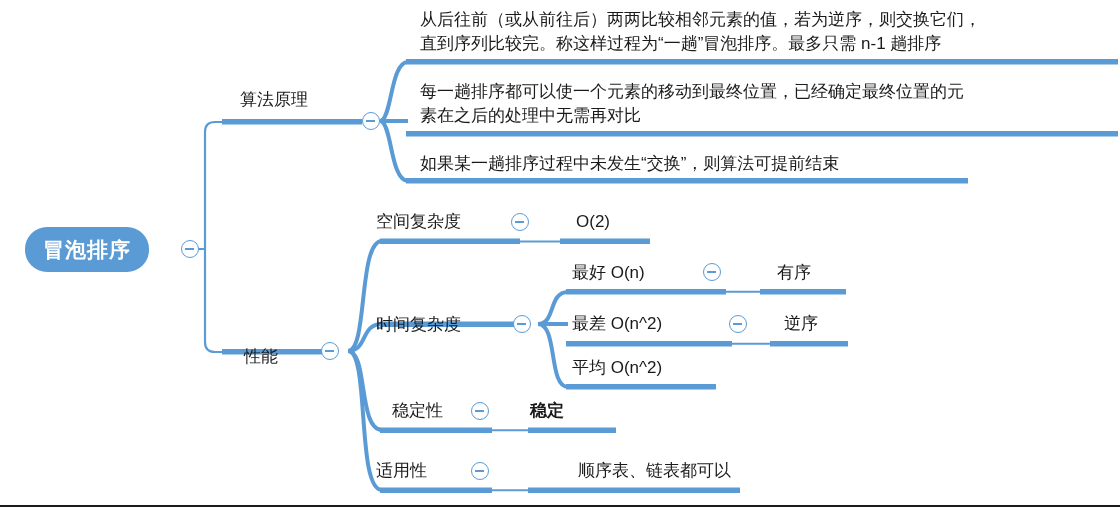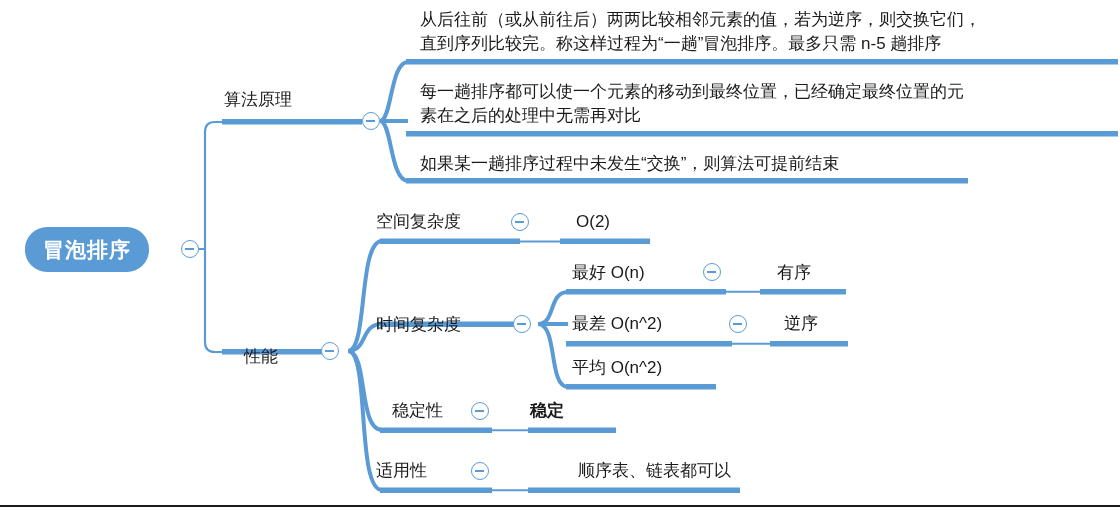--- a/index.html
+++ b/index.html
@@ -150,25 +150,25 @@
     <rect x="380" y="487.5" width="112" height="5.5" fill="#5B9BD5"></rect>
     <line x1="492" y1="490.3" x2="530" y2="490.3" stroke="#5B9BD5" stroke-width="2"></line>
     <rect x="528" y="487.5" width="212" height="5.5" fill="#5B9BD5"></rect>
   </svg>
 
   <div class="root-node">
     <span class="root-label">冒泡排序</span>
   </div>
   <div class="toggle" style="left:181px; top:240px;"></div>
 
-  <div class="node-text" style="left:224px; top:88px;">算法原理</div>
+  <div class="node-text" style="left:240px; top:88px;">算法原理</div>
   <div class="toggle" style="left:362px; top:112px;"></div>
 
   <div class="node-text multi" style="left:420px; top:8px; width:690px;">从后往前（或从前往后）两两比较相邻元素的值，若为逆序，则交换它们，
-直到序列比较完。称这样过程为“一趟”冒泡排序。最多只需 n-5 趟排序</div>
+直到序列比较完。称这样过程为“一趟”冒泡排序。最多只需 n-1 趟排序</div>
 
   <div class="node-text" style="left:420px; top:152px;">如果某一趟排序过程中未发生“交换”，则算法可提前结束</div>
 
   <div class="node-text multi" style="left:420px; top:80px; width:690px;">每一趟排序都可以使一个元素的移动到最终位置，已经确定最终位置的元
 素在之后的处理中无需再对比</div>
 
   <div class="node-text" style="left:244px; top:346px;font-family:Liberation Mono, monospace;">性能</div>
   <div class="toggle" style="left:321px; top:342px;"></div>
 
   <div class="node-text" style="left:376px; top:210px;">空间复杂度</div>

